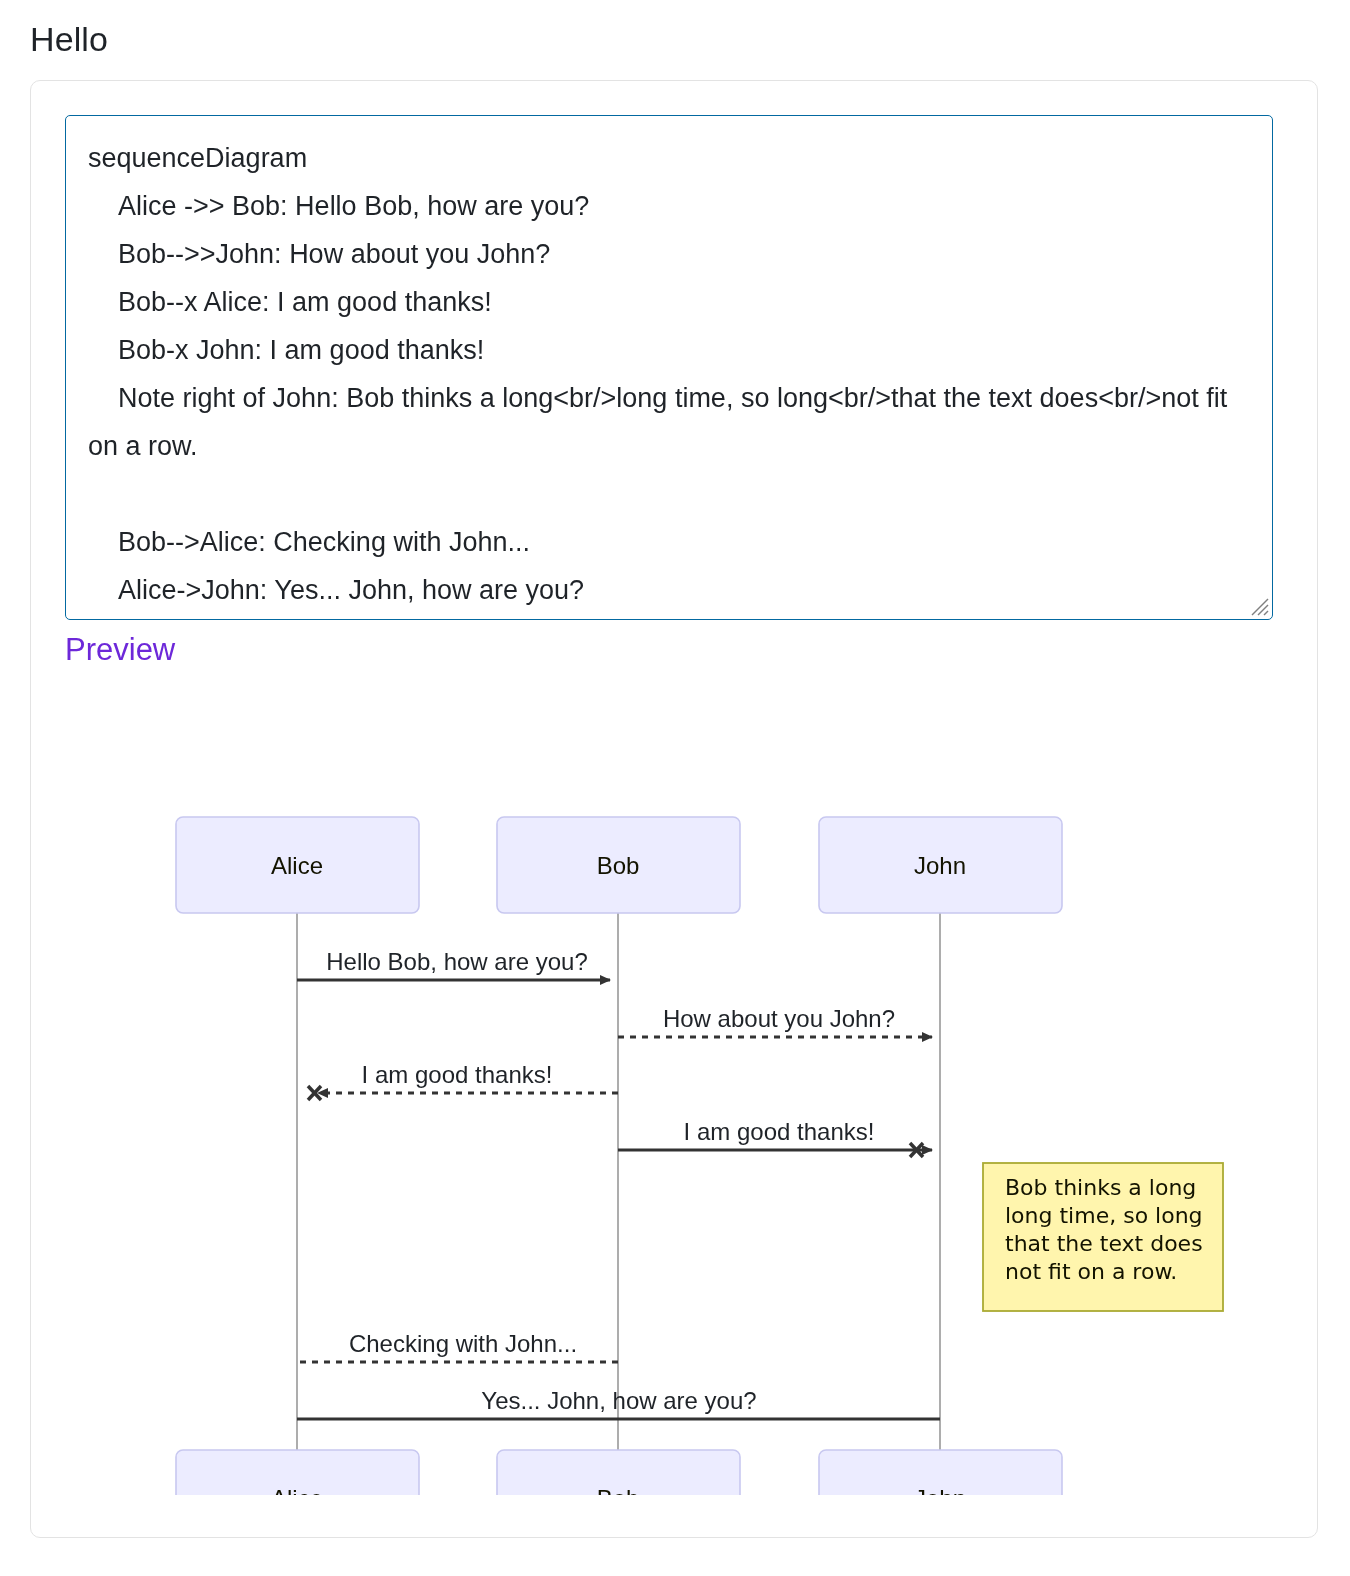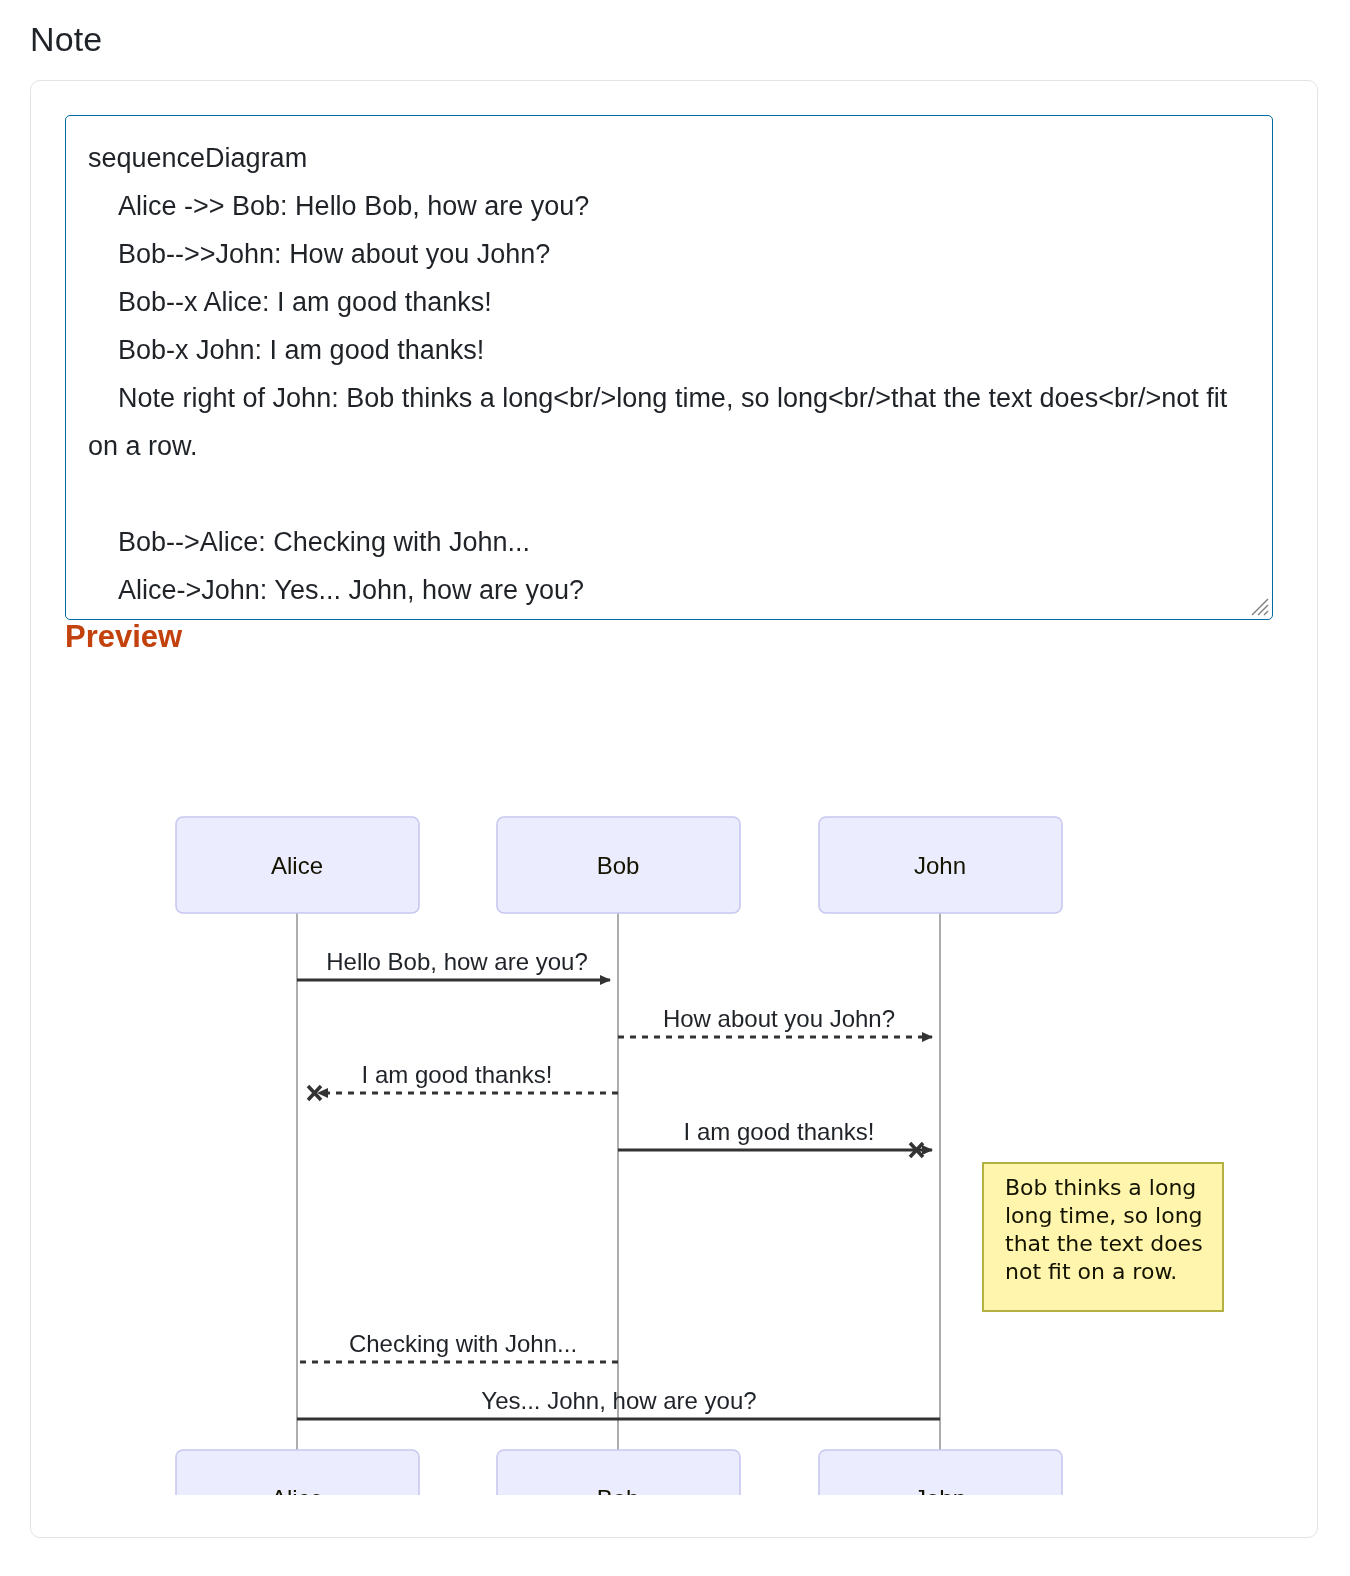--- a/index.html
+++ b/index.html
@@ -70,24 +70,24 @@
     right: 3px;
     bottom: 3px;
     width: 22px;
     height: 22px;
     pointer-events: none;
   }
 
   .preview-title {
     position: absolute;
     left: 34px;
-    top: 538px;
+    top: 551px;
     font-size: 31px;
-    font-weight: 700;
-    color: #c2410c;
+    font-weight: 400;
+    color: #6d28d9;
   }
 
   .diagram-holder {
     position: absolute;
     left: 34px;
     top: 624px;
     width: 1208px;
     height: 790px;
   }
 
@@ -135,21 +135,21 @@
   }
   .note-text {
     font-family: "DejaVu Sans", sans-serif;
     font-size: 22px;
     fill: #131300;
   }
 </style>
 </head>
 <body>
 
-<h1 class="page-title">Note</h1>
+<h1 class="page-title">Hello</h1>
 
 <div class="card">
 
   <div class="editor-wrap">
     <textarea class="code-area" spellcheck="false" placeholder="Enter diagram definition" style="">sequenceDiagram
     Alice -&gt;&gt; Bob: Hello Bob, how are you?
     Bob--&gt;&gt;John: How about you John?
     Bob--x Alice: I am good thanks!
     Bob-x John: I am good thanks!
     Note right of John: Bob thinks a long&lt;br/&gt;long time, so long&lt;br/&gt;that the text does&lt;br/&gt;not fit on a row.

